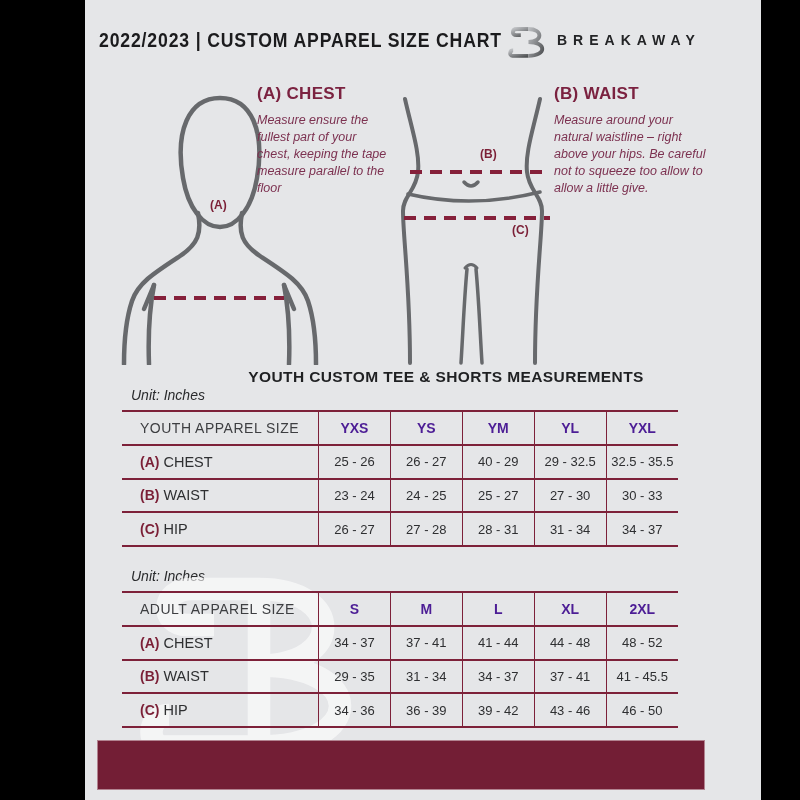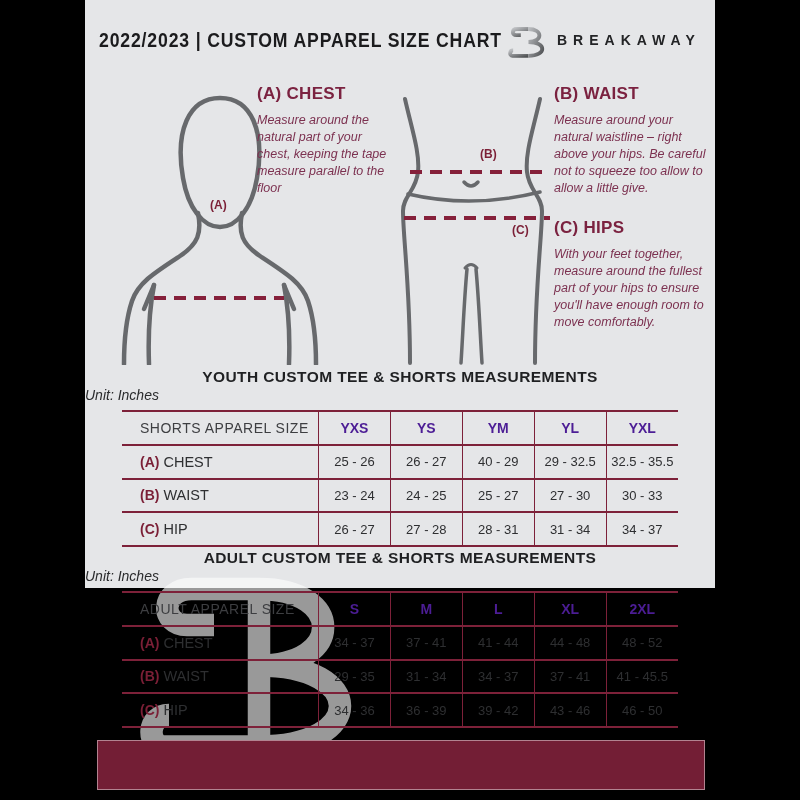--- a/index.html
+++ b/index.html
@@ -1,18 +1,18 @@
 <!DOCTYPE html>
 <html><head>
 <meta charset="utf-8">
 <style>
   html,body{margin:0;padding:0;background:#000;width:800px;height:800px;overflow:hidden;
     font-family:"Liberation Sans", sans-serif;}
   #stage{position:relative;width:800px;height:800px;background:#000;}
-  #page{position:absolute;left:85px;top:0;width:630px;height:588px;background:#E5E6E8;}
+  #page{position:absolute;left:85px;top:0;width:630px;height:800px;background:#E5E6E8;padding-left:46px;}
 
   
   .hdr{position:absolute;left:0;top:18px;width:630px;height:50px;}
   .hdr-title{position:absolute;left:14px;top:10px;font-weight:bold;font-size:21px;color:#1b1b1d;
     letter-spacing:1px;transform:scaleX(.84);transform-origin:left center;white-space:nowrap;}
   .logo{position:absolute;left:422px;top:2px;width:46px;height:44px;}
   .brand{position:absolute;left:472px;top:14px;font-weight:bold;font-size:14px;color:#232426;
     letter-spacing:6px;white-space:nowrap;}
 
   
@@ -103,37 +103,33 @@
         </g>
         <path d="M20 77 L155 77" stroke="#85203A" stroke-width="4" stroke-dasharray="12 8" fill="none"></path>
         <path d="M14 123 L160 123" stroke="#85203A" stroke-width="4" stroke-dasharray="12 8" fill="none"></path>
       </svg>
       <span class="measure-label" style="left:90px;top:52px;position:absolute;">(B)</span>
       <span class="measure-label" style="left:122px;top:128px;position:absolute;">(C)</span>
     </div>
 
     <div class="instr" style="left:172px;top:84px;width:134px;">
       <h3>(A) CHEST</h3>
-      <p>Measure around the natural part of your chest, keeping the tape measure parallel to the floor</p>
+      <p>Measure ensure the fullest part of your chest, keeping the tape measure parallel to the floor</p>
     </div>
     <div class="instr" style="left:469px;top:84px;width:152px;">
       <h3>(B) WAIST</h3>
       <p>Measure around your natural waistline – right above your hips. Be careful not to squeeze too allow to allow a little give.</p>
-    </div>
-    <div class="instr" style="left:469px;top:218px;width:155px;">
-      <h3>(C) HIPS</h3>
-      <p>With your feet together, measure around the fullest part of your hips to ensure you'll have enough room to move comfortably.</p>
     </div>
 
     <div class="tbl-title" style="top:368px;">YOUTH CUSTOM TEE &amp; SHORTS MEASUREMENTS</div>
     <div class="tbl-unit" style="top:387px;">Unit: Inches</div>
     <table class="size" style="top:410px;">
       <tbody>
           <tr class="hd">
-        <td class="c0">SHORTS APPAREL SIZE</td>
+        <td class="c0">YOUTH APPAREL SIZE</td>
         <td>YXS</td>
         <td>YS</td>
         <td>YM</td>
         <td>YL</td>
         <td>YXL</td>
       </tr>
       <tr>
         <td class="c0"><span class="lp">(A)</span><span class="ln"> CHEST</span></td>
         <td>25 - 26</td>
         <td>26 - 27</td>
@@ -164,21 +160,20 @@
       <svg width="270" height="235" viewBox="0 0 60 52">
         <g fill="none" stroke="#ffffff" stroke-width="5">
           <path d="M28 7 L28 45"></path>
           <path d="M28 9 H13 C6 9 6 17 12 17 H18"></path>
           <path d="M28 44 H7 C3 44 3 37 8 37"></path>
           <path d="M28 9 C47 9 47 26 28 26 C52 26 52 44 28 44"></path>
         </g>
       </svg>
     </div>
 
-    <div class="tbl-title" style="top:549px;">ADULT CUSTOM TEE &amp; SHORTS MEASUREMENTS</div>
     <div class="tbl-unit" style="top:568px;">Unit: Inches</div>
     <table class="size" style="top:591px;">
       <tbody>
           <tr class="hd">
         <td class="c0">ADULT APPAREL SIZE</td>
         <td>S</td>
         <td>M</td>
         <td>L</td>
         <td>XL</td>
         <td>2XL</td>

